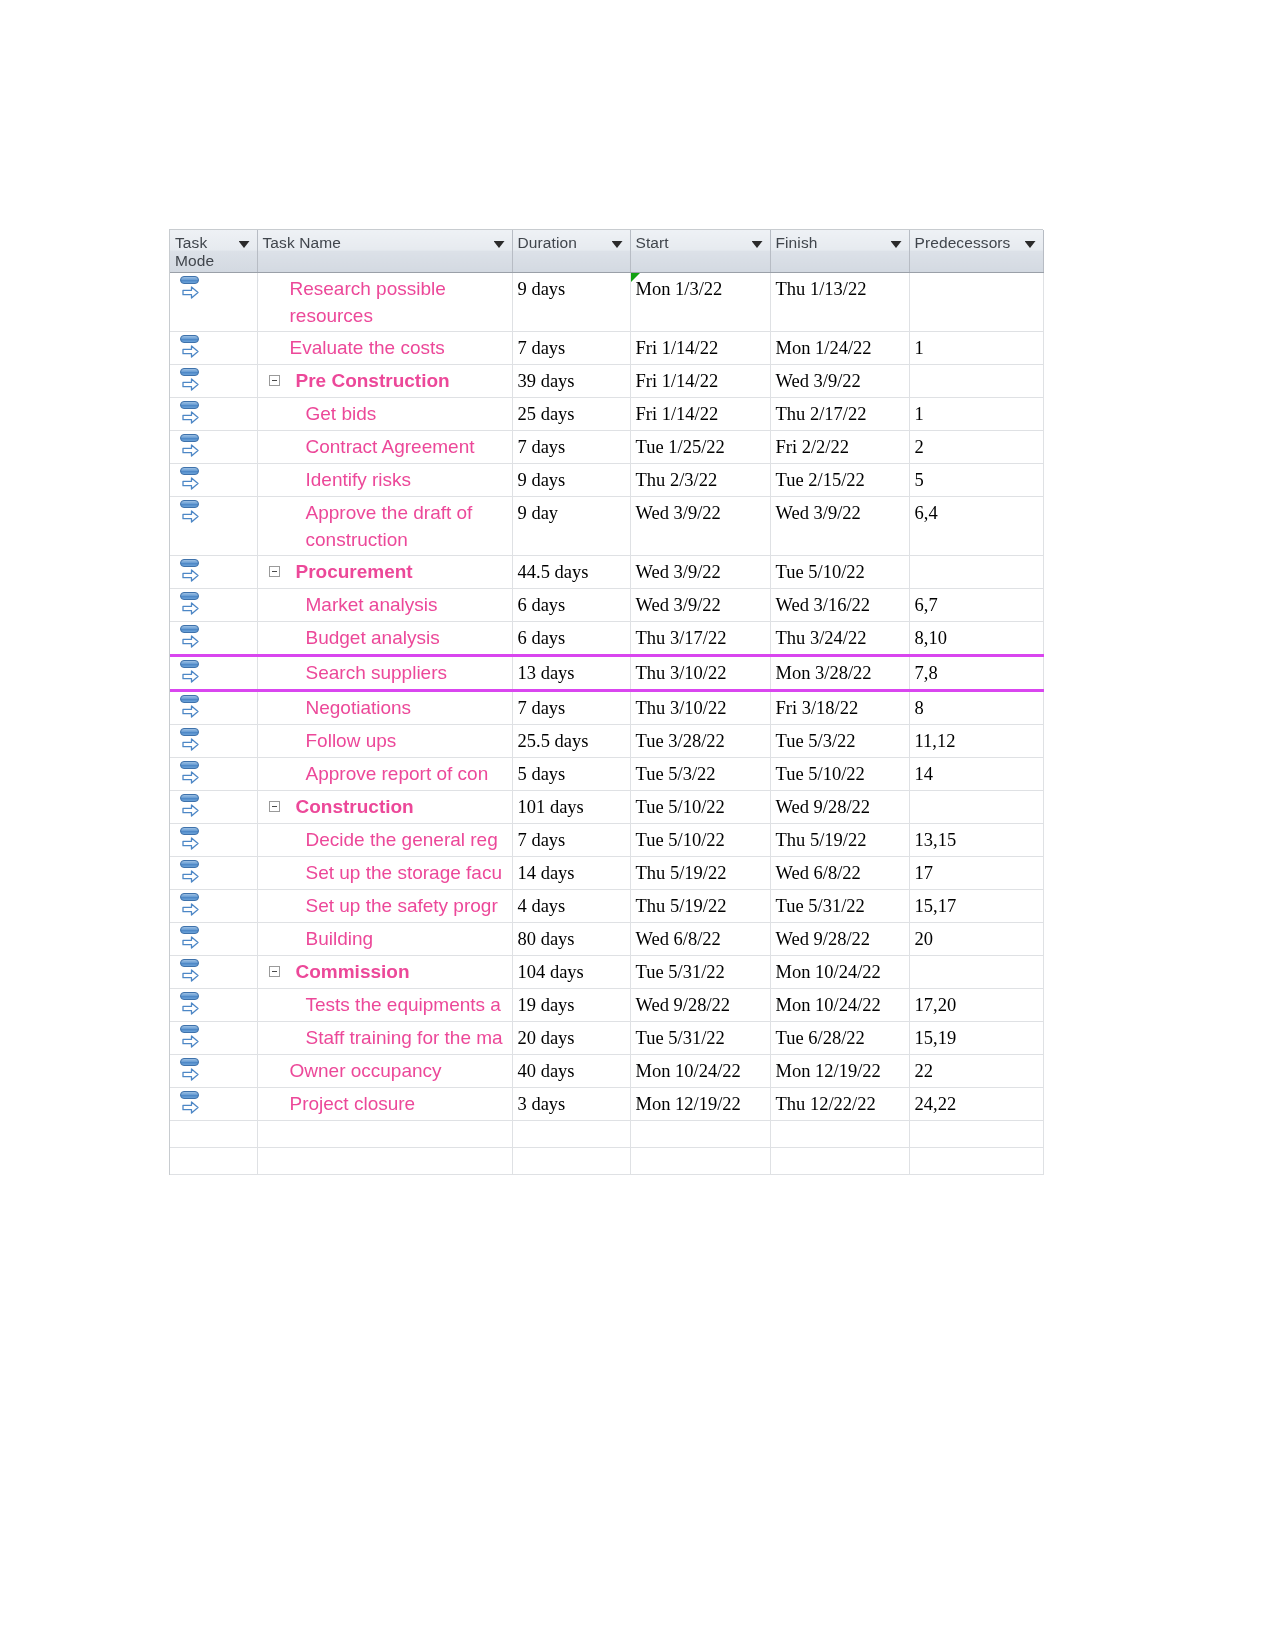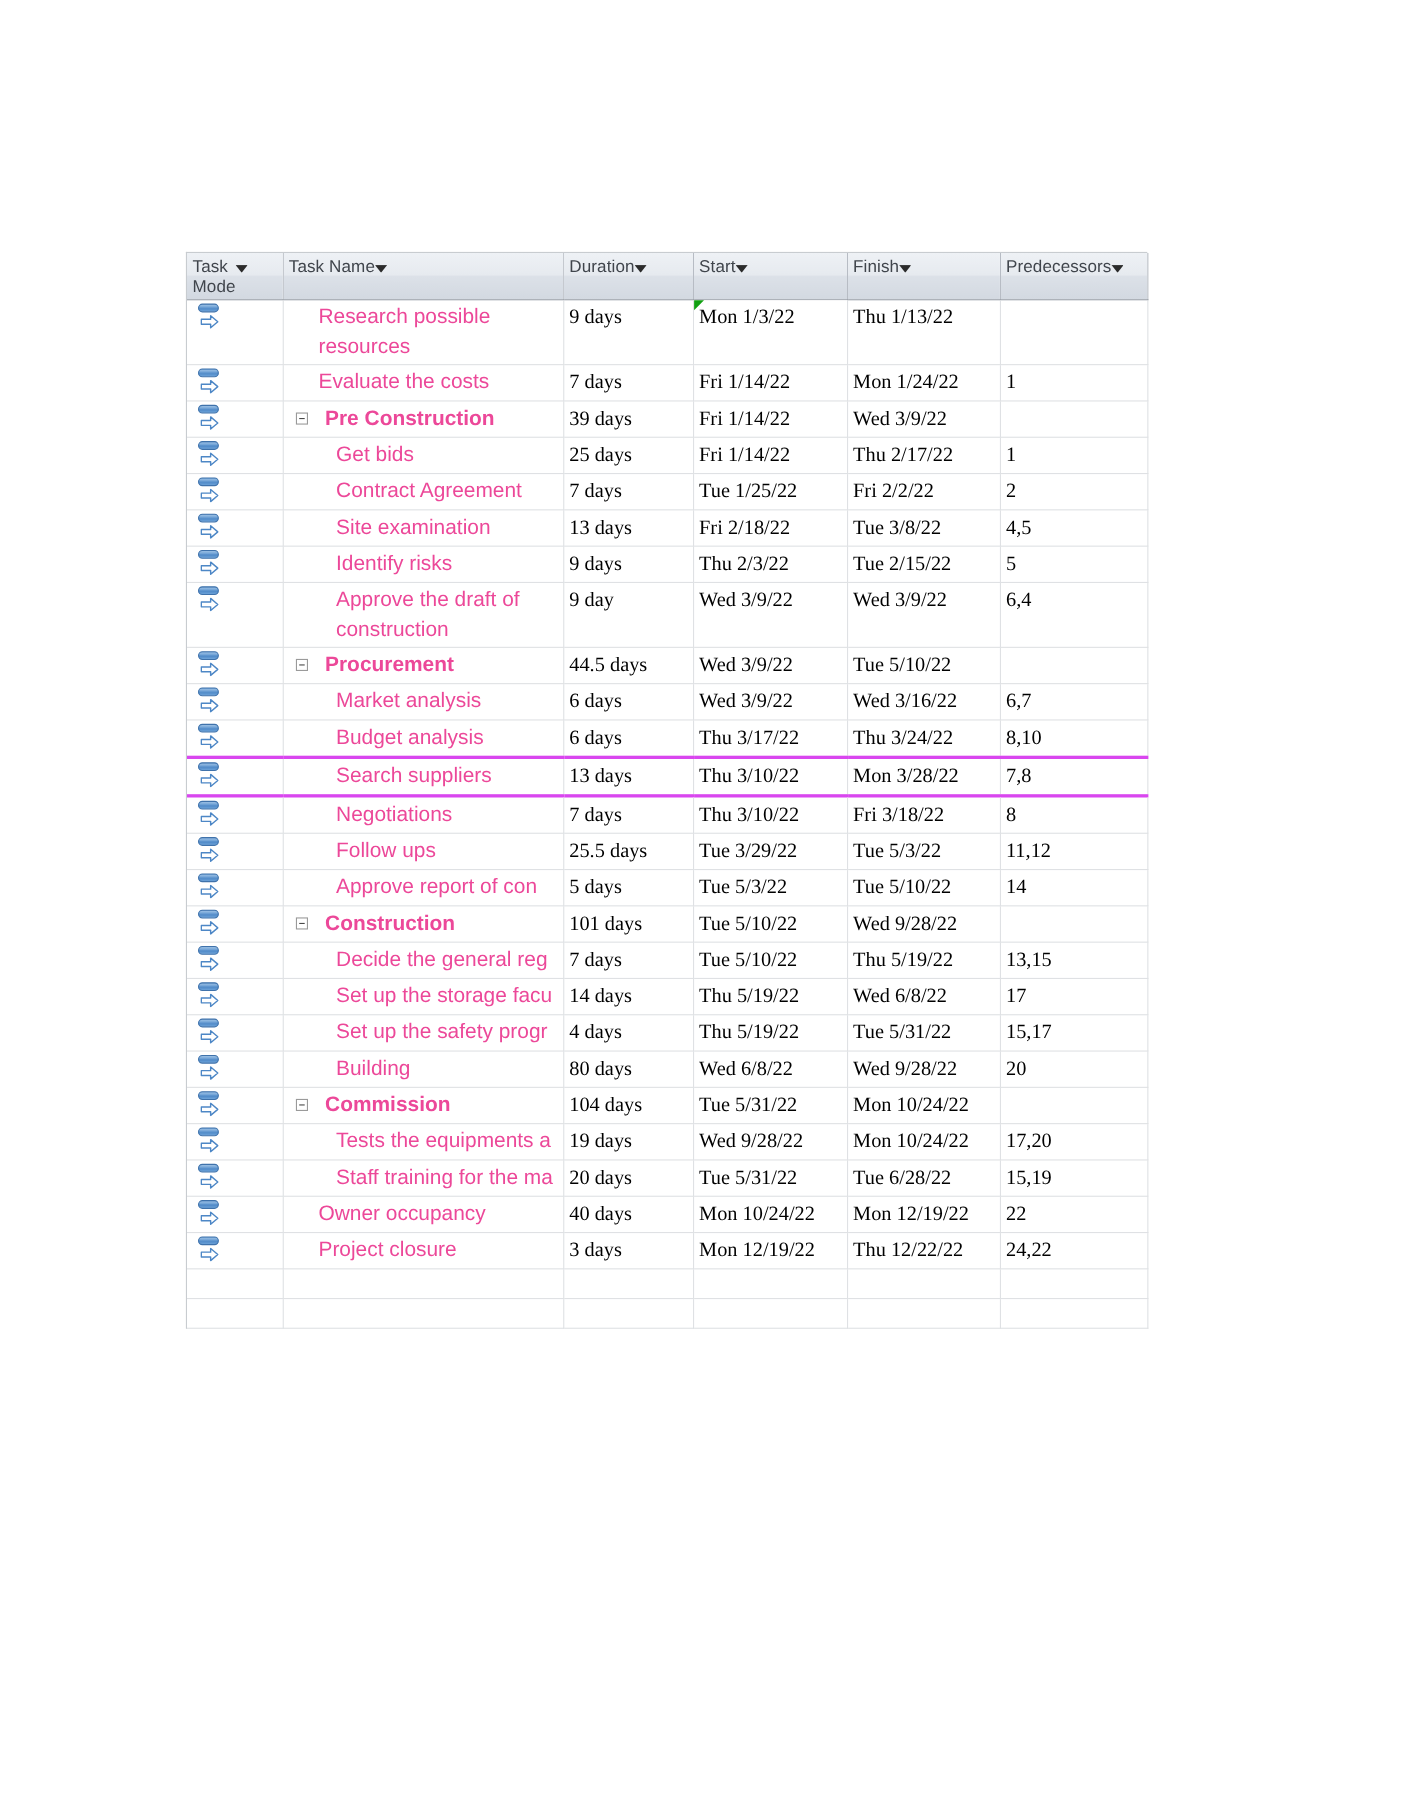--- a/index.html
+++ b/index.html
@@ -47,21 +47,21 @@
     border-right: 1px solid #b7bcc4;
     border-bottom: 1px solid #9aa0a8;
     padding: 0;
     vertical-align: top;
     height: 42px;
     position: relative;
   }
   .hd-inner {
     display: flex;
     align-items: flex-start;
-    justify-content: flex-start;
+    justify-content: space-between;
     padding: 4px 4px 0 5px;
     height: 100%;
     box-sizing: border-box;
   }
   .hd-label {
     font-size: 15.5px;
     color: #40454c;
     font-weight: normal;
     line-height: 18px;
     text-align: left;
@@ -370,47 +370,20 @@
           <td class="mode-cell">
             <span class="mode-icon">
               <span class="bar"></span>
               <svg class="arw" viewBox="0 0 17 13">
                 <path d="M1 4.3 H9.5 V1 L16 6.5 L9.5 12 V8.7 H1 Z" fill="#ffffff" stroke="#4d87c6" stroke-width="1.3" stroke-linejoin="round"></path>
               </svg>
             </span>
           </td>
           <td>
             <div class="name-inner lvl2">
-              <span class="name-text">Site examination</span>
-            </div>
-          </td>
-          <td>
-            <div class="cell-inner">13 days</div>
-          </td>
-          <td>
-            <div class="cell-inner">Fri 2/18/22</div>
-          </td>
-          <td>
-            <div class="cell-inner">Tue 3/8/22</div>
-          </td>
-          <td>
-            <div class="cell-inner">4,5</div>
-          </td>
-        </tr>
-        <tr>
-          <td class="mode-cell">
-            <span class="mode-icon">
-              <span class="bar"></span>
-              <svg class="arw" viewBox="0 0 17 13">
-                <path d="M1 4.3 H9.5 V1 L16 6.5 L9.5 12 V8.7 H1 Z" fill="#ffffff" stroke="#4d87c6" stroke-width="1.3" stroke-linejoin="round"></path>
-              </svg>
-            </span>
-          </td>
-          <td>
-            <div class="name-inner lvl2">
               <span class="name-text">Identify risks</span>
             </div>
           </td>
           <td>
             <div class="cell-inner">9 days</div>
           </td>
           <td>
             <div class="cell-inner">Thu 2/3/22</div>
           </td>
           <td>
@@ -594,21 +567,21 @@
           </td>
           <td>
             <div class="name-inner lvl2">
               <span class="name-text">Follow ups</span>
             </div>
           </td>
           <td>
             <div class="cell-inner">25.5 days</div>
           </td>
           <td>
-            <div class="cell-inner">Tue 3/29/22</div>
+            <div class="cell-inner">Tue 3/28/22</div>
           </td>
           <td>
             <div class="cell-inner">Tue 5/3/22</div>
           </td>
           <td>
             <div class="cell-inner">11,12</div>
           </td>
         </tr>
         <tr>
           <td class="mode-cell">

